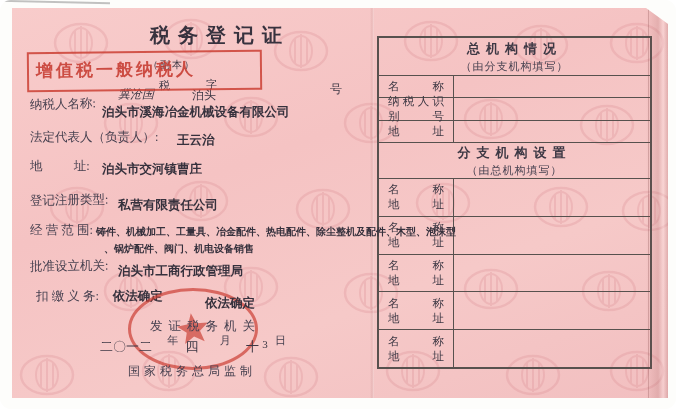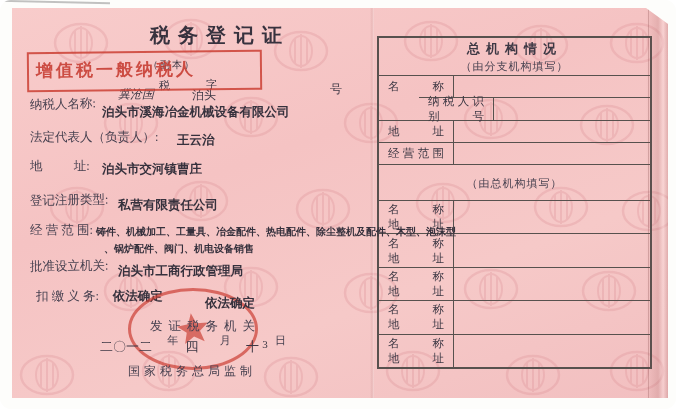--- a/index.html
+++ b/index.html
@@ -287,40 +287,35 @@
         <div class="t-title">总机构情况</div>
         <div class="t-sub">（由分支机构填写）</div>
       </div>
       <div id="ho-rows">
           <div class="t-row" style="height: 22px;">
             <div class="t-label">
               <div>名称</div>
             </div>
             <div class="t-value"></div>
           </div>
-          <div class="t-row" style="height: 23px; margin-left: 40px;">
+          <div class="t-row" style="height: 23px;">
             <div class="t-label">
               <div>纳税人识别号</div>
             </div>
             <div class="t-value"></div>
           </div>
           <div class="t-row" style="height: 22px;">
             <div class="t-label">
               <div>地址</div>
-            </div>
-            <div class="t-value"></div>
-          </div>
-          <div class="t-row" style="height: 22px;">
-            <div class="t-label">
-              <div>经营范围</div>
             </div>
             <div class="t-value"></div>
           </div>
         </div>
       <div class="t-header" id="br-header">
+        <div class="t-title">分支机构设置</div>
         <div class="t-sub">（由总机构填写）</div>
       </div>
       <div id="br-rows" style="display:flex;flex-direction:column;flex:1;">
           <div class="t-row pair-row">
             <div class="t-label">
               <div>名称</div>
               <div>地址</div>
             </div>
             <div class="t-value"></div>
           </div>

